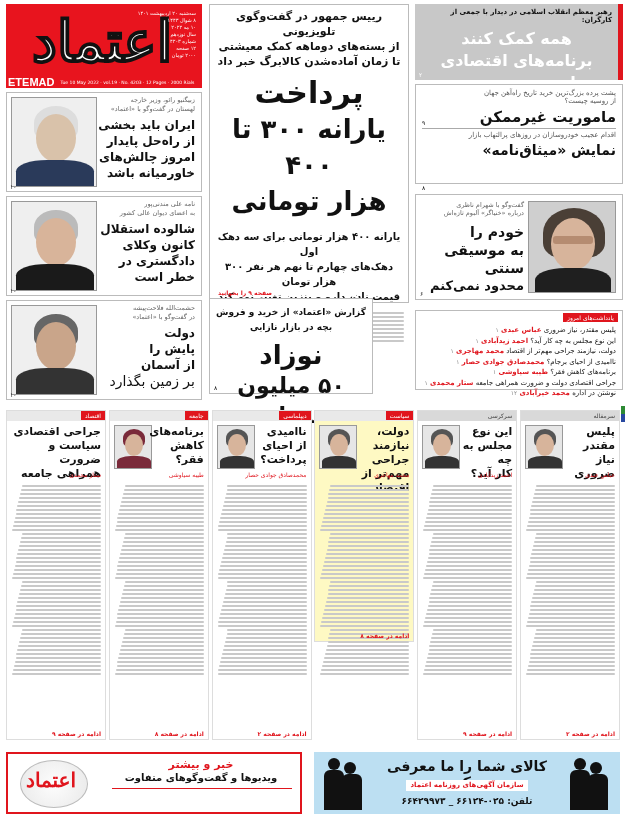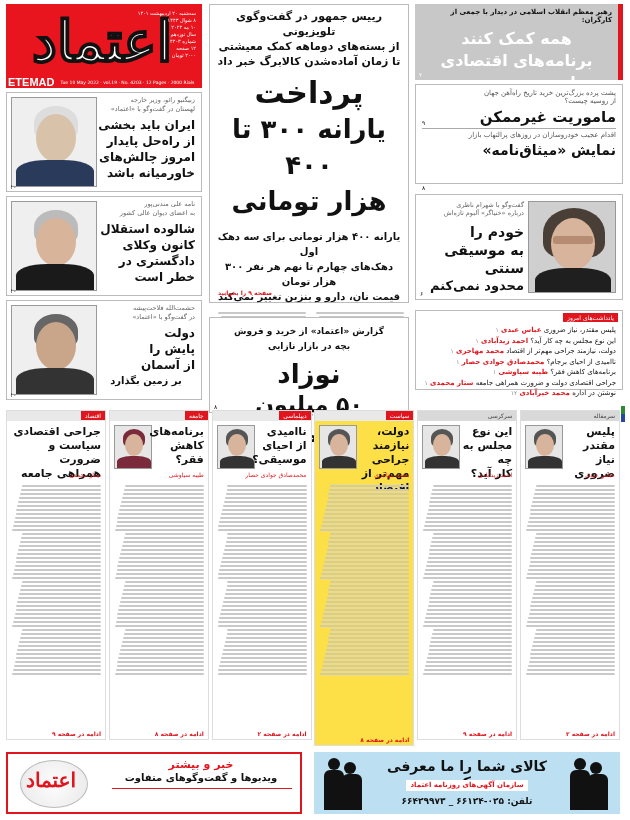--- a/index.html
+++ b/index.html
@@ -145,21 +145,21 @@
         <div class="face" style="left: 24px; top: 16px; width: 40px; height: 48px; background: rgb(201, 165, 138);"></div>
         <div class="suit" style="left: 4px; top: 62px; width: 78px; height: 28px; background: rgb(51, 51, 51);"></div>
       </div>
       <div style="position: absolute; right: 6px; top: 3px; width: 98px;">
         <div style="font-size: 6.5px; color: rgb(102, 102, 102); text-align: right; line-height: 9px;">حشمت‌الله فلاحت‌پیشه</div>
         <div style="font-size: 6.5px; color: rgb(102, 102, 102); text-align: right; line-height: 9px;">در گفت‌وگو با «اعتماد»</div>
         <div style="margin-top: 3px;">
           <div style="font-size: 12px; font-weight: 900; text-align: right; line-height: 16px;">دولت</div>
           <div style="font-size: 12px; font-weight: 900; text-align: right; line-height: 16px;">پایش را</div>
           <div style="font-size: 12px; font-weight: 900; text-align: right; line-height: 16px;">از آسمان</div>
-          <div style="font-size: 10px; font-weight: 700; text-align: center; line-height: 16px;">بر زمین بگذارد</div>
+          <div style="font-size: 14px; font-weight: 400; text-align: right; line-height: 16px;">بر زمین بگذارد</div>
         </div>
       </div>
       <div style="position: absolute; left: 3px; bottom: 1px; font-size: 6px;">۱۰</div>
     </div>
   </div>
 
 <div class="box" style="left:209px;top:4px;width:200px;height:299px;padding:4px">
   <div>
     <div class="kicker">رییس جمهور در گفت‌وگوی تلویزیونی</div>
     <div class="kicker">از بسته‌های دوماهه کمک معیشتی</div>
@@ -193,21 +193,21 @@
         <div class="line" style="width: 90%; margin-left: auto;"></div>
         <div class="line" style="width: 95%; margin-left: auto;"></div>
         <div class="line" style="width: 88%; margin-left: auto;"></div>
         <div class="line" style="width: 97%; margin-left: auto;"></div>
         <div class="line" style="width: 70%; margin-left: auto;"></div>
       </div>
   </div>
   <div class="cont" style="position:absolute;left:8px;bottom:6px">صفحه ۹ را بخوانید</div>
 </div>
 
-<div class="box" style="left:209px;top:317px;width:200px;height:96px;padding:6px 16px">
+<div class="box" style="left:209px;top:298px;width:164px;height:96px;padding:6px 0">
   <div class="kicker" style="font-size:9px">گزارش «اعتماد» از خرید و فروش بچه در بازار نازایی</div>
   <div class="giant" style="font-size:26px;line-height:32px;margin-top:4px">نوزاد</div>
   <div class="giant" style="font-size:22px;line-height:30px">۵۰ میلیون تومان</div>
   <div style="position:absolute;left:4px;bottom:2px;font-size:6px">۸</div>
 </div>
 
 <div class="abs" style="left:621px;top:406px;width:4px;height:16px;background:linear-gradient(#2d8a34 50%,#2848a0 50%)"></div>
 <div id="columns" class="abs" style="left:6px;top:410px;width:614px;height:330px">
     <div style="position: absolute; left: 514px; top: 0px; width: 100px; height: 330px; border: 1px solid rgb(221, 221, 221); background: rgb(255, 255, 255);">
       <div style="position: relative; height: 10px; background: rgb(217, 217, 217);">
@@ -335,21 +335,21 @@
         <div class="line" style="width: 93%; margin-left: auto;"></div>
         <div class="line" style="width: 94%; margin-left: auto;"></div>
         <div class="line" style="width: 95%; margin-left: auto;"></div>
         <div class="line" style="width: 96%; margin-left: auto;"></div>
         <div class="line" style="width: 97%; margin-left: auto;"></div>
         <div class="line" style="width: 98%; margin-left: auto;"></div>
         <div class="line" style="width: 99%; margin-left: auto;"></div>
       </div>
       <div class="cont" style="position: absolute; right: 4px; bottom: 2px;">ادامه در صفحه ۹</div>
     </div>
-    <div style="position: absolute; left: 308.4px; top: 0px; width: 100px; height: 336px; border: 1px solid rgb(221, 221, 221); background: #fde047;">
+    <div style="position: absolute; left: 308.4px; top: 0px; width: 100px; height: 232px; border: 1px solid rgb(221, 221, 221); background: #fef9c3;">
       <div style="position: relative; height: 10px; background: rgb(233, 233, 233);">
         <div class="sec-tag" style="right: 0px;">سیاست</div>
       </div>
       <div class="photo" style="left: 4px; top: 14px; width: 38px; height: 44px; background: rgb(230, 230, 230);">
         <div class="hair" style="left: 8px; top: 3px; width: 22px; height: 18px; background: rgb(85, 85, 85);"></div>
         <div class="face" style="left: 10px; top: 8px; width: 18px; height: 22px;"></div>
         <div class="suit" style="left: 2px; top: 30px; width: 34px; height: 14px; background: rgb(51, 51, 51);"></div>
       </div>
       <div style="position: absolute; right: 4px; top: 14px; width: 54px;">
         <div class="col-title">دولت، نیازمند</div>
@@ -414,21 +414,21 @@
         <div class="sec-tag" style="right: 0px;">دیپلماسی</div>
       </div>
       <div class="photo" style="left: 4px; top: 14px; width: 38px; height: 44px; background: rgb(230, 230, 230);">
         <div class="hair" style="left: 8px; top: 3px; width: 22px; height: 18px; background: rgb(85, 85, 85);"></div>
         <div class="face" style="left: 10px; top: 8px; width: 18px; height: 22px;"></div>
         <div class="suit" style="left: 2px; top: 30px; width: 34px; height: 14px; background: rgb(51, 51, 51);"></div>
       </div>
       <div style="position: absolute; right: 4px; top: 14px; width: 54px;">
         <div class="col-title">ناامیدی</div>
         <div class="col-title">از احیای</div>
-        <div class="col-title">موسیقی؟</div>
+        <div class="col-title">پرداخت؟</div>
       </div>
       <div class="author" style="position: absolute; right: 4px; top: 60px;">محمدصادق جوادی حصار</div>
       <div style="position: absolute; left: 4px; right: 4px; top: 72px;">
         <div class="line" style="width: 88%; margin-left: auto;"></div>
         <div class="line" style="width: 89%; margin-left: auto;"></div>
         <div class="line" style="width: 90%; margin-left: auto;"></div>
         <div class="line" style="width: 91%; margin-left: auto;"></div>
         <div class="line" style="width: 92%; margin-left: auto;"></div>
         <div class="line" style="width: 93%; margin-left: auto;"></div>
         <div class="line" style="width: 94%; margin-left: auto;"></div>

